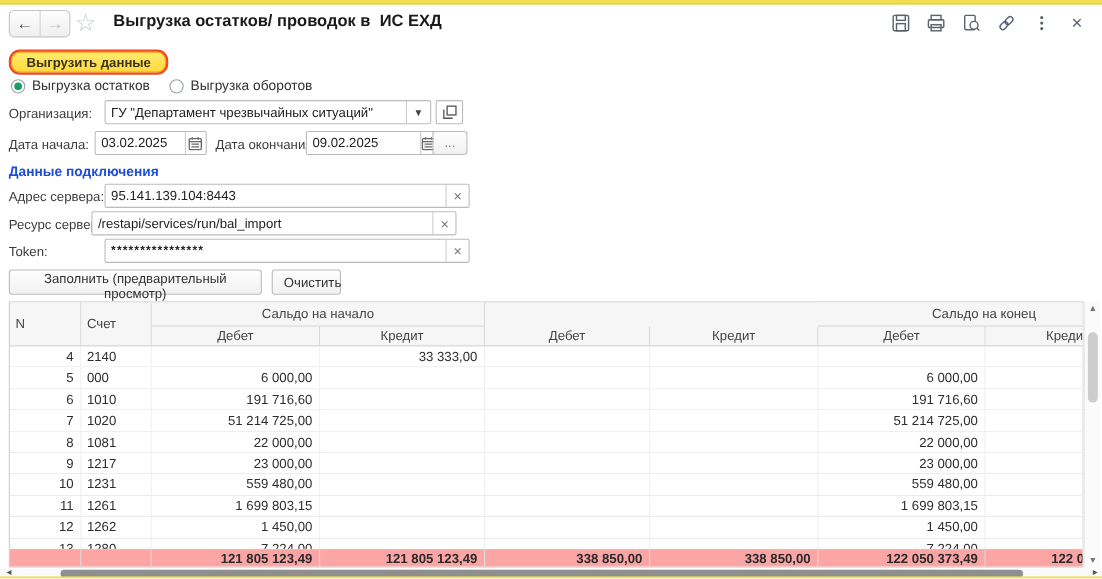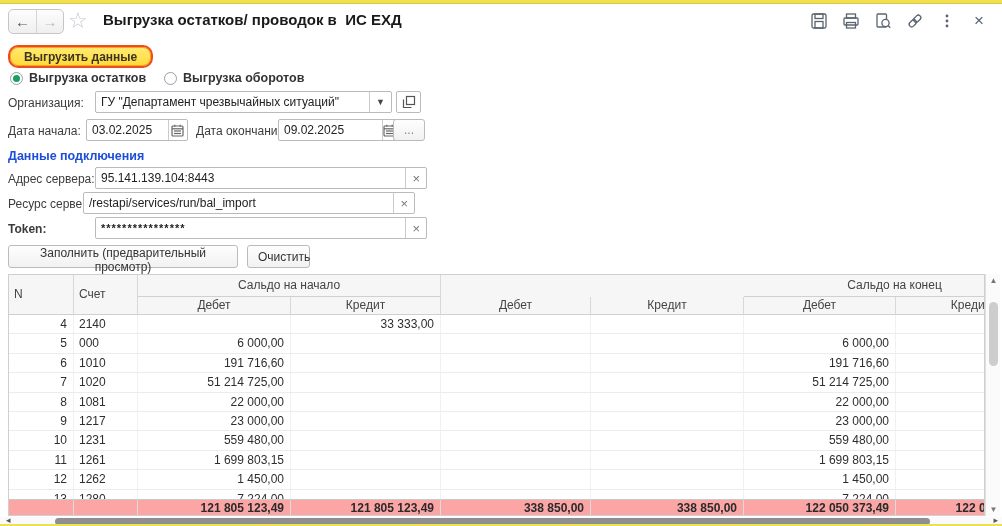--- a/index.html
+++ b/index.html
@@ -24,21 +24,21 @@
   .tb-icon svg { stroke:#5a6470; fill:none; stroke-width:1.3; }
   .close-x { font-size:17px; color:#5a6470; line-height:20px; }
 
   
   .upload-btn { left:8px; top:45px; height:23px; padding:0 14px; border:2px solid #ee4b23; border-radius:10px;
                 background:linear-gradient(#ffeb72,#ffd939); font-family:inherit; font-size:12px; font-weight:bold;
                 color:#3c3323; cursor:pointer; box-shadow:0 0 0 1px #f9a21a inset; }
 
   
   .radio-row { left:10px; top:71px; display:flex; align-items:center; gap:18px; }
-  .radio-opt { display:flex; align-items:flex-end; gap:6px; cursor:pointer;font-weight:bold; }
+  .radio-opt { display:flex; align-items:flex-end; gap:6px; cursor:pointer; }
   .radio { width:13px; height:13px; border:1px solid #98a0a8; border-radius:50%; background:#fff;
            display:flex; align-items:center; justify-content:center; }
   .radio .dot { width:7px; height:7px; border-radius:50%; background:#17a05e; }
   .radio-label { font-size:12.5px; color:#333; }
 
   .f-label { font-size:12px; color:#3c3c3c; }
 
   
   .igroup { border:1px solid #b9bcbf; border-radius:2px; background:#fff; display:flex; align-items:stretch; height:22px; }
   .igroup input { border:none; outline:none; font-family:inherit; font-size:12px; color:#222; padding:0 5px; background:transparent; width:100%; }
@@ -208,21 +208,21 @@
 </div>
 
 <div class="abs f-label" style="left:8px; top:197px;">Ресурс сервера:</div>
 <div class="abs igroup" style="left:83px; top:192px; width:332px;">
   <input value="/restapi/services/run/bal_import" style="">
   <div class="iseg" style="width:22px;">
       <span class="clear-x">×</span>
     </div>
 </div>
 
-<div class="abs f-label" style="left:8px; top:222px;font-weight:bold;">Token:</div>
+<div class="abs f-label" style="left:8px; top:222px;">Token:</div>
 <div class="abs igroup" style="left:95px; top:217px; width:332px;">
   <input style="font-size: 11px; letter-spacing: 1px; font-weight: bold;" value="****************">
   <div class="iseg" style="width:22px;">
       <span class="clear-x">×</span>
     </div>
 </div>
 
 <button class="abs std-btn" style="left:8px; top:245px; width:230px;">Заполнить (предварительный просмотр)</button>
 <button class="abs std-btn" style="left:247px; top:245px; width:63px;">Очистить</button>
 

